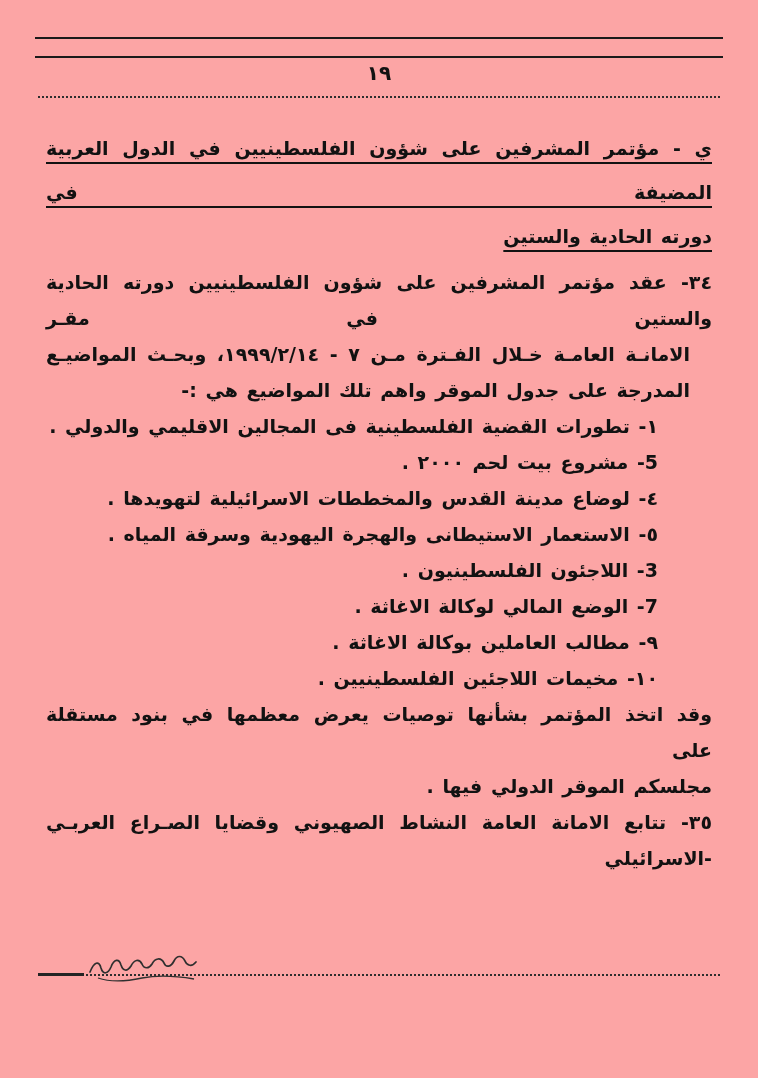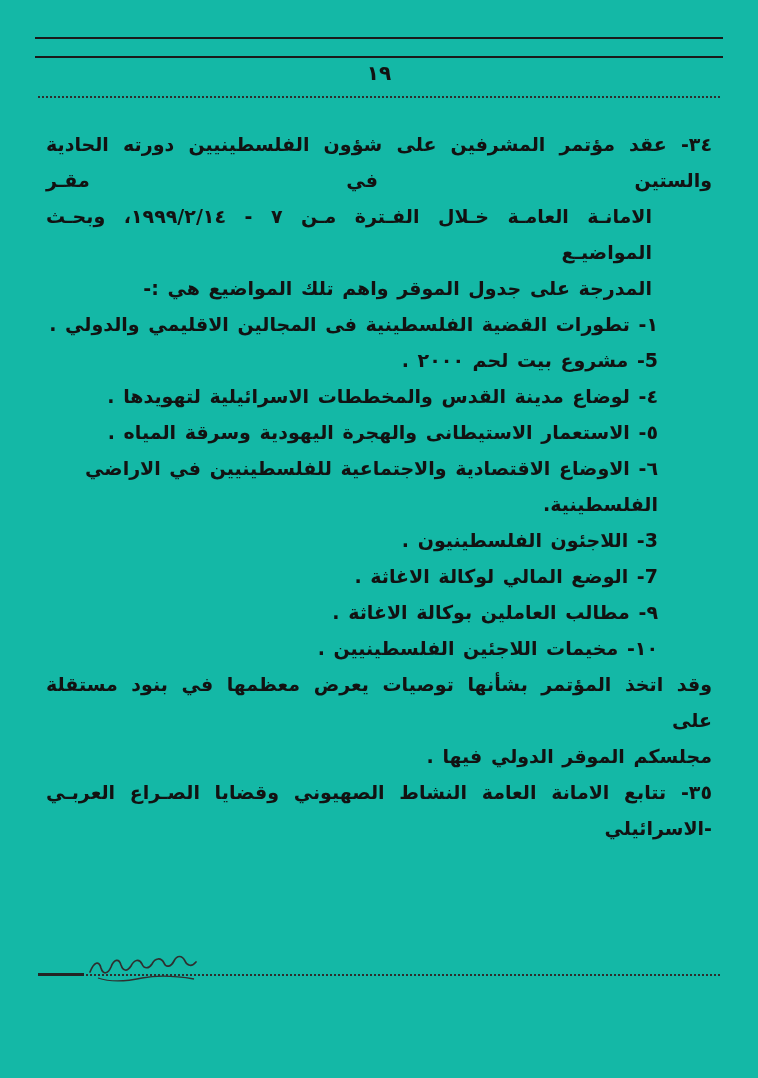--- a/index.html
+++ b/index.html
@@ -3,41 +3,41 @@
 <meta charset="utf-8">
 <style>
   * { margin:0; padding:0; box-sizing:border-box; }
   body {
     width:758px; height:1078px; margin:0;
     background:#fbfaf6;
     font-family:"DejaVu Sans","Liberation Sans",sans-serif;
   }
   .page {
     position:relative; width:758px; height:1078px;
-    background:#14b8a6; color:#121212;
+    background:#fca5a5; color:#121212;
     direction:rtl; overflow:hidden;
   }
   .rule { position:absolute; }
   .solid { height:2px; background:#1a1a1a; left:35px; right:35px; }
   .r1 { top:37px; }
   .r2 { top:56px; }
   .dotted { height:0; border-top:2px dotted #2e2e2e; left:38px; right:38px; }
   .dtop { top:96px; }
   .dbottom { top:974px; }
   .page-number {
     position:absolute; top:61px; left:0; right:0;
     text-align:center; font-size:20px; font-weight:700; letter-spacing:3px;
   }
   .content { position:absolute; top:126px; right:46px; left:46px; }
   .line {
     font-size:19px; font-weight:700; line-height:36px;
     text-align:right; word-spacing:2px;
   }
   .line.j { text-align:justify; text-align-last:justify; }
-  .line.ind { margin-right:60px; }
+  .line.ind { margin-right:22px; }
   .sec-heading .line {
     line-height:44px;
     text-decoration:underline;
     text-decoration-thickness:1.5px;
     text-underline-offset:7px;
   }
   .sec-heading { margin-bottom:6px; }
   .topics { margin-right:54px; }
   .sec-heading.k { margin-top:22px; margin-bottom:12px; }
   .scribble { position:absolute; top:948px; left:84px; width:132px; height:40px; }
@@ -50,33 +50,36 @@
 
   <div class="rule solid r1"></div>
   <div class="rule solid r2"></div>
 
   <div class="page-number">١٩</div>
 
   <div class="rule dotted dtop"></div>
 
   <div class="content">
 
+    <div class="sec-heading">
+        <div class="line j">ي - مؤتمر المشرفين على شؤون الفلسطينيين في الدول العربية المضيفة في</div>
+        <div class="line">دورته الحادية والستين</div>
+      </div>
 
     <div class="para">
         <div class="line j">٣٤- عقد مؤتمر المشرفين على شؤون الفلسطينيين دورته الحادية والستين في مقـر</div>
         <div class="line j ind">الامانـة العامـة خـلال الفـترة مـن ٧ - ١٩٩٩/٢/١٤، وبحـث المواضيـع</div>
         <div class="line ind">المدرجة على جدول الموقر واهم تلك المواضيع هي :-</div>
       </div>
 
     <div class="topics">
         <div class="line">١- تطورات القضية الفلسطينية فى المجالين الاقليمي والدولي .</div>
         <div class="line">5- مشروع بيت لحم ٢٠٠٠ .</div>
         <div class="line">٤- لوضاع مدينة القدس والمخططات الاسرائيلية لتهويدها .</div>
         <div class="line">٥- الاستعمار الاستيطانى والهجرة اليهودية وسرقة المياه .</div>
-        <div class="line">٦- الاوضاع الاقتصادية والاجتماعية للفلسطينيين في الاراضي الفلسطينية.</div>
         <div class="line">3- اللاجئون الفلسطينيون .</div>
         <div class="line">7- الوضع المالي لوكالة الاغاثة .</div>
         <div class="line">٩- مطالب العاملين بوكالة الاغاثة .</div>
         <div class="line">١٠- مخيمات اللاجئين الفلسطينيين .</div>
       </div>
 
     <div class="para">
         <div class="line j">وقد اتخذ المؤتمر بشأنها توصيات يعرض معظمها في بنود مستقلة على</div>
         <div class="line">مجلسكم الموقر الدولي فيها .</div>
       </div>

